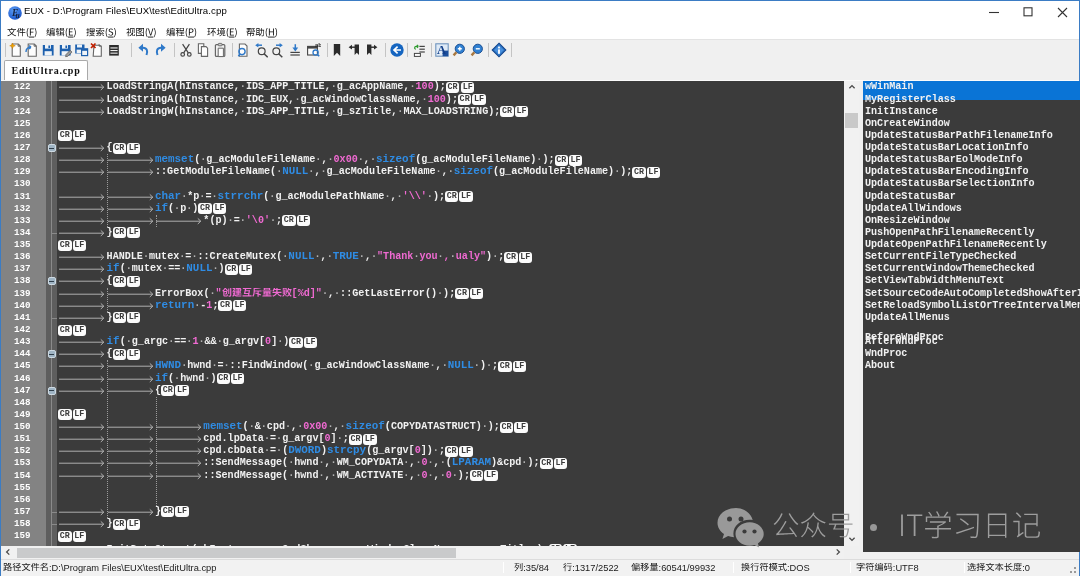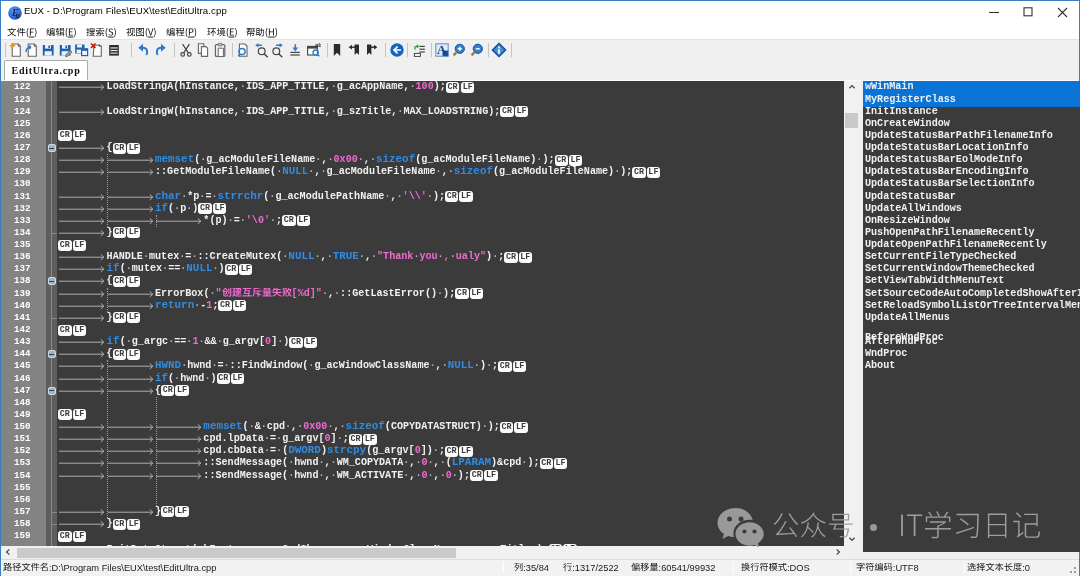--- a/index.html
+++ b/index.html
@@ -26,21 +26,21 @@
 .tb{display:inline-block;height:12.13px;vertical-align:top;position:relative}
 .tb svg{position:absolute;left:0;top:0}
 .eol{display:inline-block;vertical-align:top;margin-top:.55px;height:11px;width:13.4px;border-radius:3px;background:#fbfbfb;color:#3b3b3b;
  font-size:8.4px;font-weight:bold;font-family:"Liberation Mono",monospace;text-align:center;line-height:11px;letter-spacing:0}
 .eol+.eol{margin-left:1px}
 .guide{position:absolute;width:1px;border-left:1px dotted #9c9c9c}
 #vscroll{position:absolute;left:842.5px;top:80.4px;width:15.5px;height:465.1px;background:#f1f1f1}
 #vsthumb{position:absolute;left:843.5px;top:112px;width:13.5px;height:15px;background:#c9c9c9}
 #split{position:absolute;left:858px;top:80.4px;width:3.5px;height:465.1px;background:#f0f0f0}
 #panel{position:absolute;left:861.5px;top:80.4px;width:217px;height:471px;background:#3b3b3b;overflow:hidden}
-.pl{position:absolute;left:2.5px;white-space:pre;font-family:"Liberation Mono",monospace;font-weight:bold;font-size:10.1px;line-height:12.13px;color:#f1f1f1;height:26px}
+.pl{position:absolute;left:2.5px;white-space:pre;font-family:"Liberation Mono",monospace;font-weight:bold;font-size:10.1px;line-height:12.13px;color:#f1f1f1;height:19px}
 .psel{background:#0a74d6;left:0;padding-left:2.5px;width:217px}
 #hscroll{position:absolute;left:1.5px;top:545.5px;width:841px;height:12px;background:#f1f1f1}
 #hsthumb{position:absolute;left:16px;top:546.5px;width:439px;height:10px;background:#c9cacb}
 #statusbar{position:absolute;left:0;top:557.5px;width:100%;height:17px;background:#f2f2f2;border-top:1px solid #dcdcdc}
 .sep{position:absolute;top:560.5px;height:11px;width:1px;background:#c9c9c9;border-right:1px solid #fff}
 </style></head>
 <body>
 <div id="win">
 <div id="titlebar">
       <svg class="abs" style="left:6.5px;top:4.5px" width="14" height="14" viewBox="0 0 14 14">
@@ -307,20 +307,23 @@
     </div>
 <div id="code">
       <div class="guide" style="left:50.4px;top:72.78px;height:72.78px"></div>
       <div class="guide" style="left:50.4px;top:206.21px;height:24.26px"></div>
       <div class="guide" style="left:50.4px;top:278.99px;height:157.69px"></div>
       <div class="guide" style="left:98.8px;top:133.43px;height:12.13px"></div>
       <div class="guide" style="left:98.8px;top:315.38px;height:109.17px"></div>
       <div class="cl" style="top:0.00px"><i class="tb" style="width:48.4px"><svg width="48.4" height="12.13" viewBox="0 0 48.4 12.13">
             <path d="M1 6.2 H45.8 M42.8 3.4 L45.8 6.2 L42.8 9" stroke="#b0b0b0" stroke-width="1" fill="none"></path>
           </svg></i>LoadStringA(hInstance,<span class="ws">·</span>IDS_APP_TITLE,<span class="ws">·</span>g_acAppName,<span class="ws">·</span><span class="pk">100</span>);<span class="eol">CR</span><i style="display:inline-block;vertical-align:top;width:1.8px;height:10.9px;margin-top:.6px;background:#4a4a4a"></i><span class="eol" style="margin-left:0">LF</span></div>
+      <div class="cl" style="top:12.13px"><i class="tb" style="width:48.4px"><svg width="48.4" height="12.13" viewBox="0 0 48.4 12.13">
+            <path d="M1 6.2 H45.8 M42.8 3.4 L45.8 6.2 L42.8 9" stroke="#b0b0b0" stroke-width="1" fill="none"></path>
+          </svg></i>LoadStringA(hInstance,<span class="ws">·</span>IDC_EUX,<span class="ws">·</span>g_acWindowClassName,<span class="ws">·</span><span class="pk">100</span>);<span class="eol">CR</span><span class="eol">LF</span></div>
       <div class="cl" style="top:24.26px"><i class="tb" style="width:48.4px"><svg width="48.4" height="12.13" viewBox="0 0 48.4 12.13">
             <path d="M1 6.2 H45.8 M42.8 3.4 L45.8 6.2 L42.8 9" stroke="#b0b0b0" stroke-width="1" fill="none"></path>
           </svg></i>LoadStringW(hInstance,<span class="ws">·</span>IDS_APP_TITLE,<span class="ws">·</span>g_szTitle,<span class="ws">·</span>MAX_LOADSTRING);<span class="eol">CR</span><span class="eol">LF</span></div>
       <div class="cl" style="top:48.52px"><span class="eol">CR</span><span class="eol">LF</span></div>
       <div class="cl" style="top:60.65px"><i class="tb" style="width:48.4px"><svg width="48.4" height="12.13" viewBox="0 0 48.4 12.13">
             <path d="M1 6.2 H45.8 M42.8 3.4 L45.8 6.2 L42.8 9" stroke="#b0b0b0" stroke-width="1" fill="none"></path>
           </svg></i>{<span class="eol">CR</span><span class="eol">LF</span></div>
       <div class="cl" style="top:72.78px"><i class="tb" style="width:48.4px"><svg width="48.4" height="12.13" viewBox="0 0 48.4 12.13">
             <path d="M1 6.2 H45.8 M42.8 3.4 L45.8 6.2 L42.8 9" stroke="#b0b0b0" stroke-width="1" fill="none"></path>
           </svg></i><i class="tb" style="width:48.4px"><svg width="48.4" height="12.13" viewBox="0 0 48.4 12.13">

